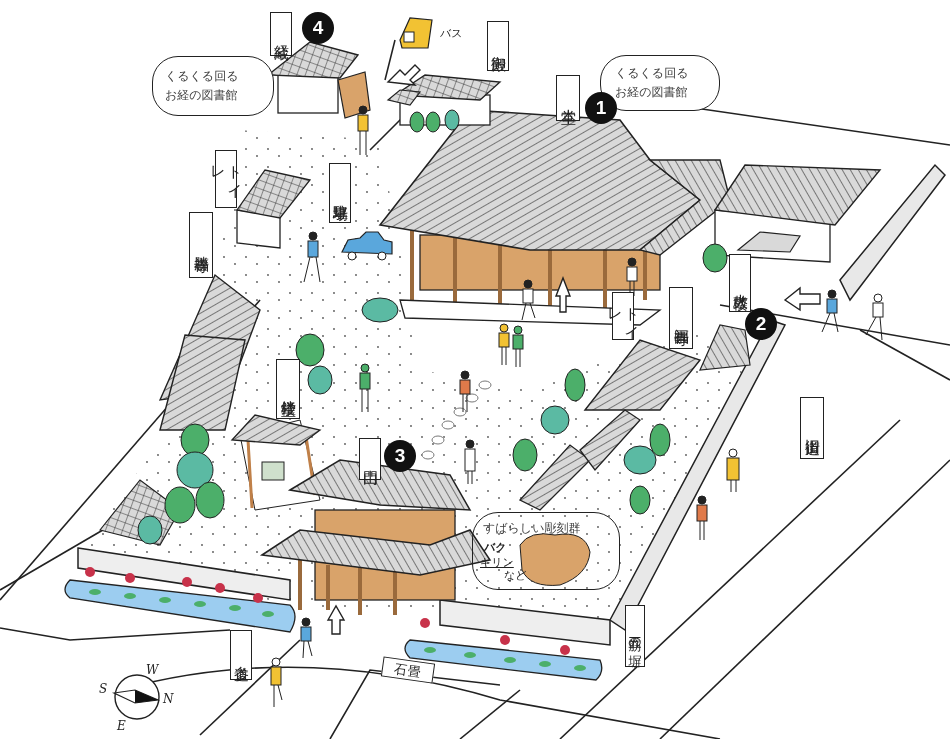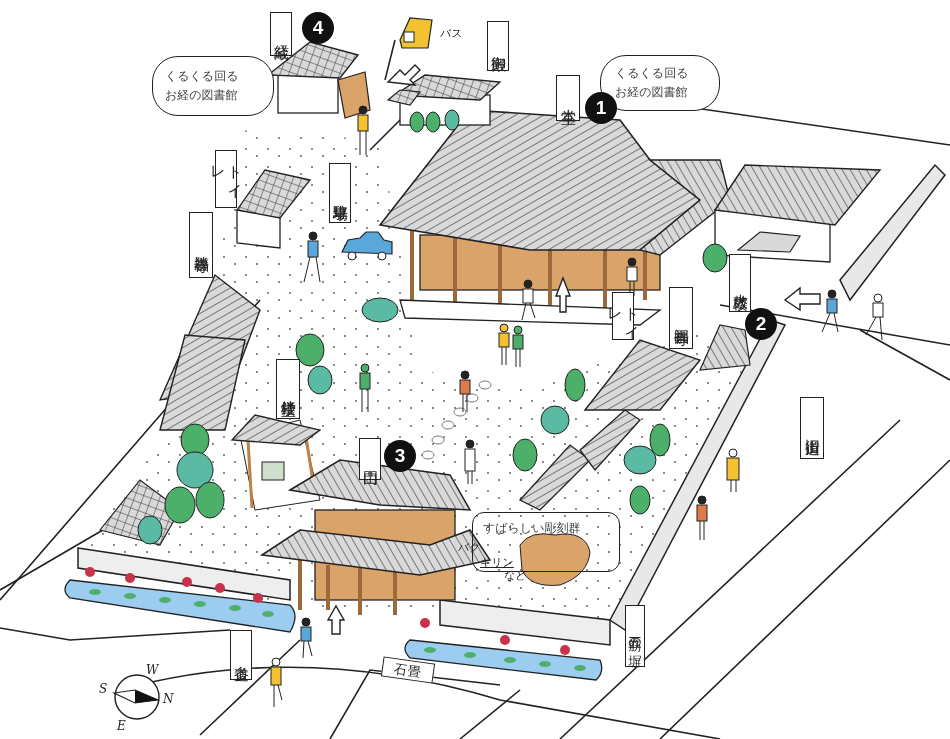--- a/index.html
+++ b/index.html
@@ -324,24 +324,24 @@
 </svg>
 
 <div class="bubble" style="left:152px;top:56px;width:122px;height:60px;padding:10px 12px;">
   <span class="l">くるくる回る</span>
   <span class="l">お経の図書館</span>
 </div>
 <div class="bubble" style="left:600px;top:55px;width:120px;height:56px;padding:8px 14px;">
   <span class="l">くるくる回る</span>
   <span class="l">お経の図書館</span>
 </div>
-<div class="bubble" style="left:472px;top:512px;width:148px;height:60px;padding:6px 10px;background:transparent;border-radius:12px;">
+<div class="bubble" style="left:472px;top:512px;width:148px;height:78px;padding:6px 10px;background:transparent;">
   <span class="l">すばらしい彫刻群</span>
 </div>
-<div class="tiny" style="left:458px;top:540px;">バク</div>
+<div class="tiny" style="left:484px;top:540px;font-weight:bold;">バク</div>
 <div class="tiny" style="left:480px;top:555px;text-decoration:underline;">キリン</div>
 <div class="tiny" style="left:504px;top:568px;">など</div>
 
 <div class="sign" style="left:270px;top:12px;width:22px;height:44px;">経蔵</div>
 <div class="sign" style="left:487px;top:21px;width:22px;height:50px;">御殿</div>
 <div class="sign" style="left:556px;top:75px;width:24px;height:46px;">本堂</div>
 <div class="sign" style="left:215px;top:150px;width:22px;height:58px;">トイレ</div>
 <div class="sign" style="left:329px;top:163px;width:22px;height:60px;">駐車場</div>
 <div class="sign" style="left:189px;top:212px;width:24px;height:66px;">勝福寺</div>
 <div class="sign" style="left:729px;top:254px;width:22px;height:58px;">大鼓楼</div>

